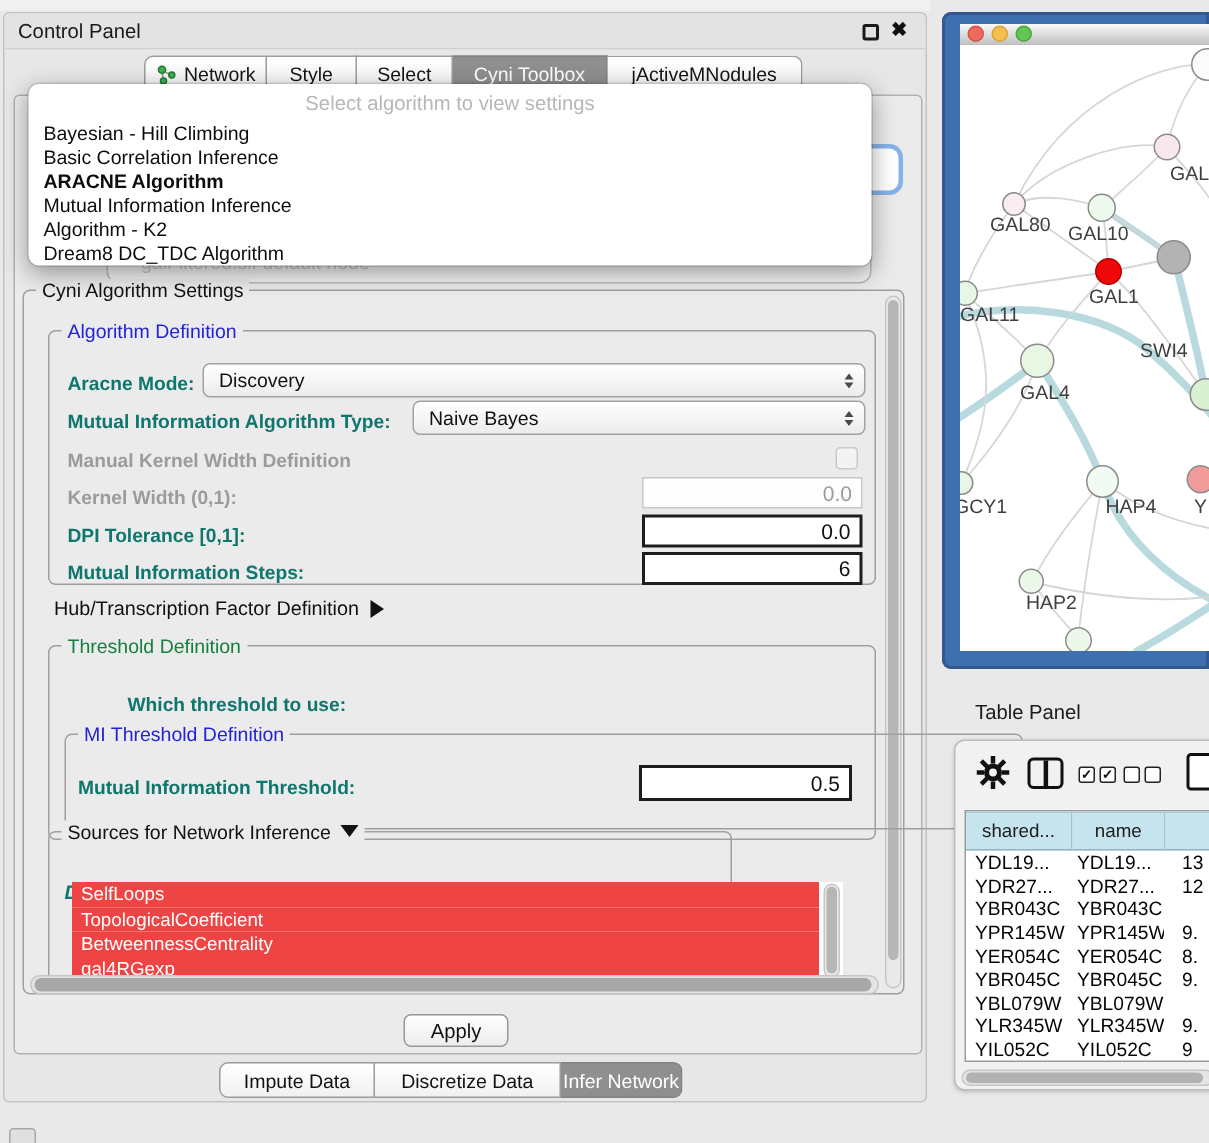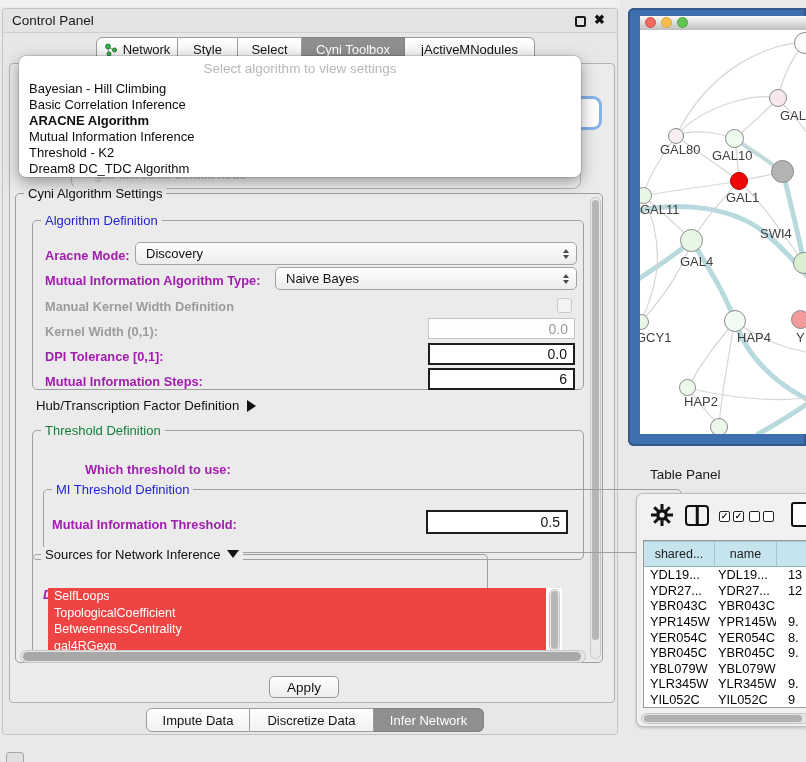--- a/index.html
+++ b/index.html
@@ -40,21 +40,21 @@
          font-size:13.5px; color:#b7b7b7; }
   .popup-item { position:absolute; left:0; width:100%; height:16px; line-height:16px;
          padding-left:10px; font-size:13px; color:#0d0d0d; }
   .popup-item.bold { font-weight:bold; }
 
   .group { position:absolute; border:1px solid #9f9f9f; border-radius:5px; }
   .gtitle { position:absolute; top:-8px; left:8px; background:#ebebeb; padding:0 4px;
          font-size:13px; white-space:nowrap; }
   .gtitle.blue  { color:#2323d6; }
   .gtitle.green { color:#15803d; }
-  .lbl { position:absolute; font-size:12.8px; font-weight:bold; color:#a21caf; white-space:nowrap; }
+  .lbl { position:absolute; font-size:12.8px; font-weight:bold; color:#0f766e; white-space:nowrap; }
   .lbl.dim { color:#9b9b9b; }
 
   .combo { position:absolute; border:1px solid #a2a2a2; border-radius:5px;
          background:linear-gradient(#ffffff,#ececec); display:flex; align-items:center;
          font-size:13px; padding-left:10px; }
   .spin { margin-left:auto; margin-right:7px; display:flex; flex-direction:column; gap:2px; }
   .tri-u { width:0; height:0; border-left:3.5px solid transparent; border-right:3.5px solid transparent;
          border-bottom:4.5px solid #4a4a4a; }
   .tri-d { width:0; height:0; border-left:3.5px solid transparent; border-right:3.5px solid transparent;
          border-top:4.5px solid #4a4a4a; }
@@ -170,21 +170,21 @@
     <div class="bg-combo">
       <span>galFiltered.sif default node</span>
     </div>
 
     <div class="popup">
       <div class="popup-ph">Select algorithm to view settings</div>
       <div class="popup-item" style="top:25px;">Bayesian - Hill Climbing</div>
       <div class="popup-item" style="top:41px;">Basic Correlation Inference</div>
       <div class="popup-item bold" style="top:57px;">ARACNE Algorithm</div>
       <div class="popup-item" style="top:73px;">Mutual Information Inference</div>
-      <div class="popup-item" style="top:89px;">Threshold - K2</div>
+      <div class="popup-item" style="top:89px;">Algorithm - K2</div>
       <div class="popup-item" style="top:105px;">Dream8 DC_TDC Algorithm</div>
     </div>
 
     <div class="group" style="left:12px;top:184px;width:588px;height:470px;">
       <span class="gtitle">Cyni Algorithm Settings</span>
 
       <div class="vtrack" style="left:574px;top:3px;width:11px;height:462px;">
         <div class="vthumb" style="left:1px;top:2px;width:7px;height:440px;"></div>
       </div>
 
@@ -259,21 +259,21 @@
     </div>
 
     <div class="apply-btn">Apply</div>
 
     <div class="ctab first" style="left:143px;width:104px;">
       <span>Impute Data</span>
     </div>
     <div class="ctab" style="left:247px;width:124px;">
       <span>Discretize Data</span>
     </div>
-    <div class="ctab last sel" style="left:371px;width:110px;">
+    <div class="ctab last sel" style="left:371px;width:81px;">
       <span>Infer Network</span>
     </div>
   </section>
 
   <section class="a netwin">
     <div class="net-titlebar"></div>
     <span class="mac red"></span>
     <span class="mac yellow"></span>
     <span class="mac green"></span>
 

